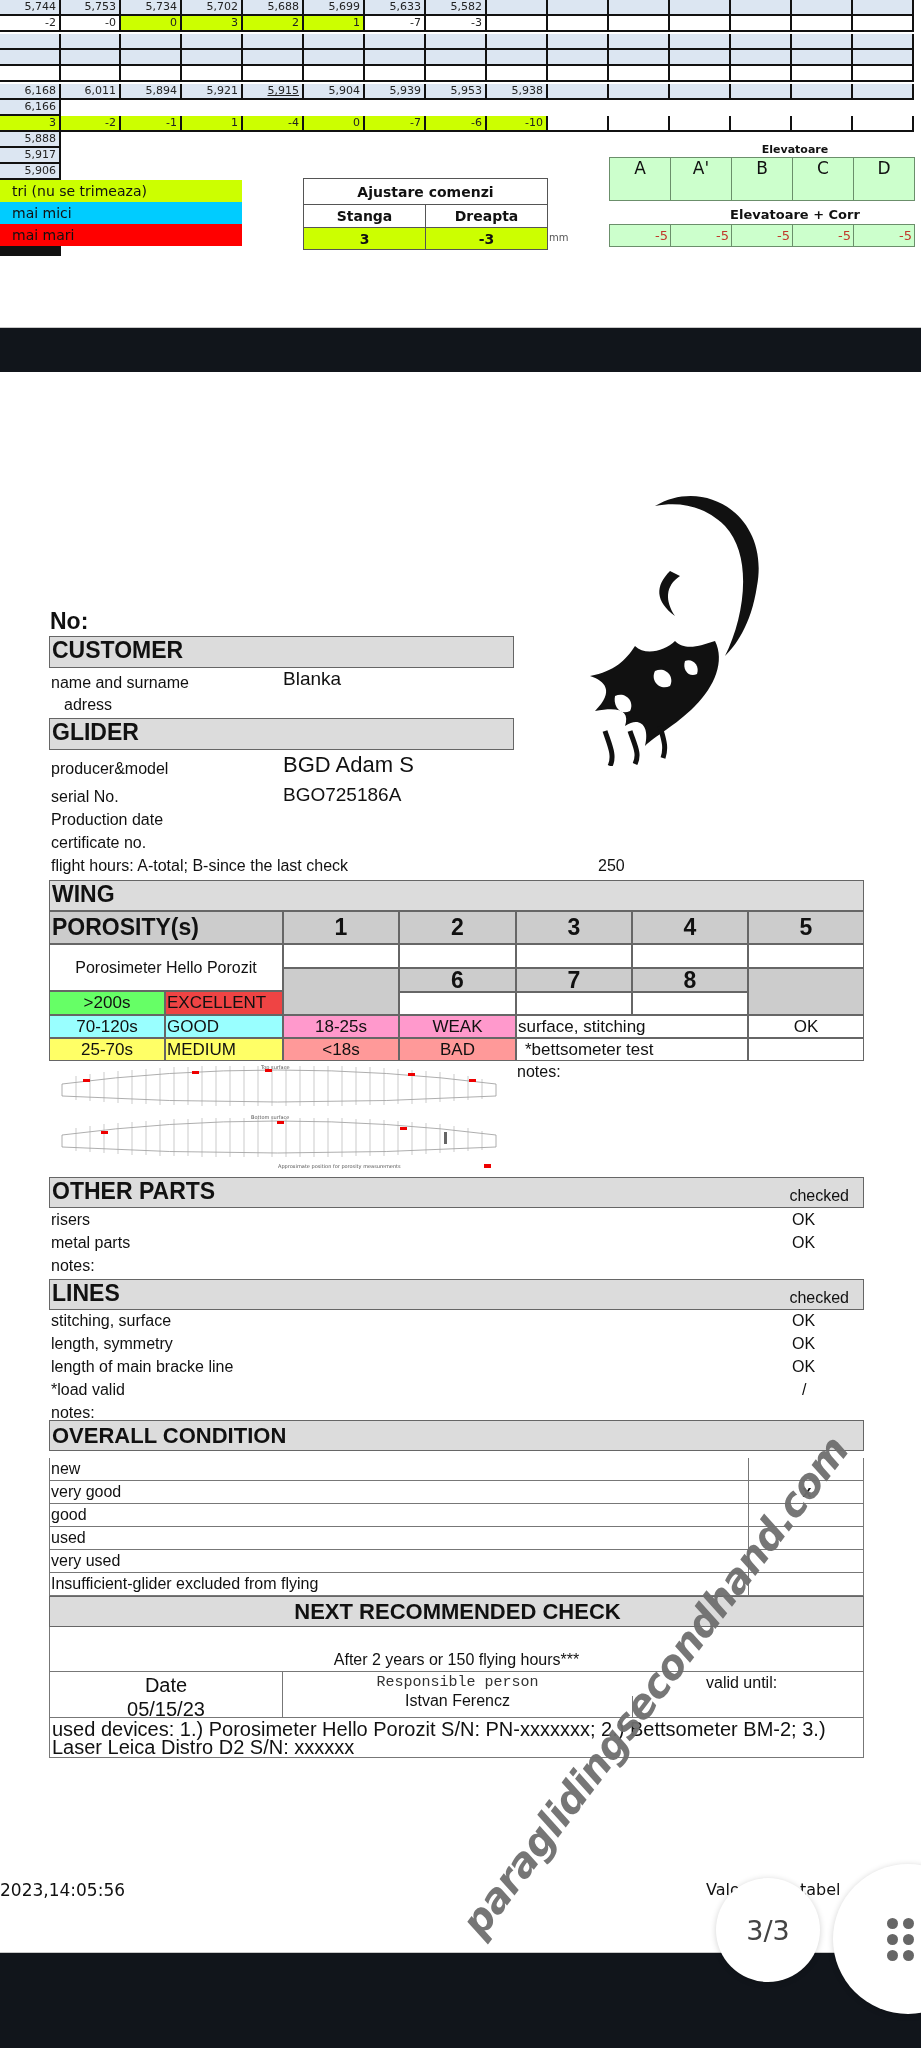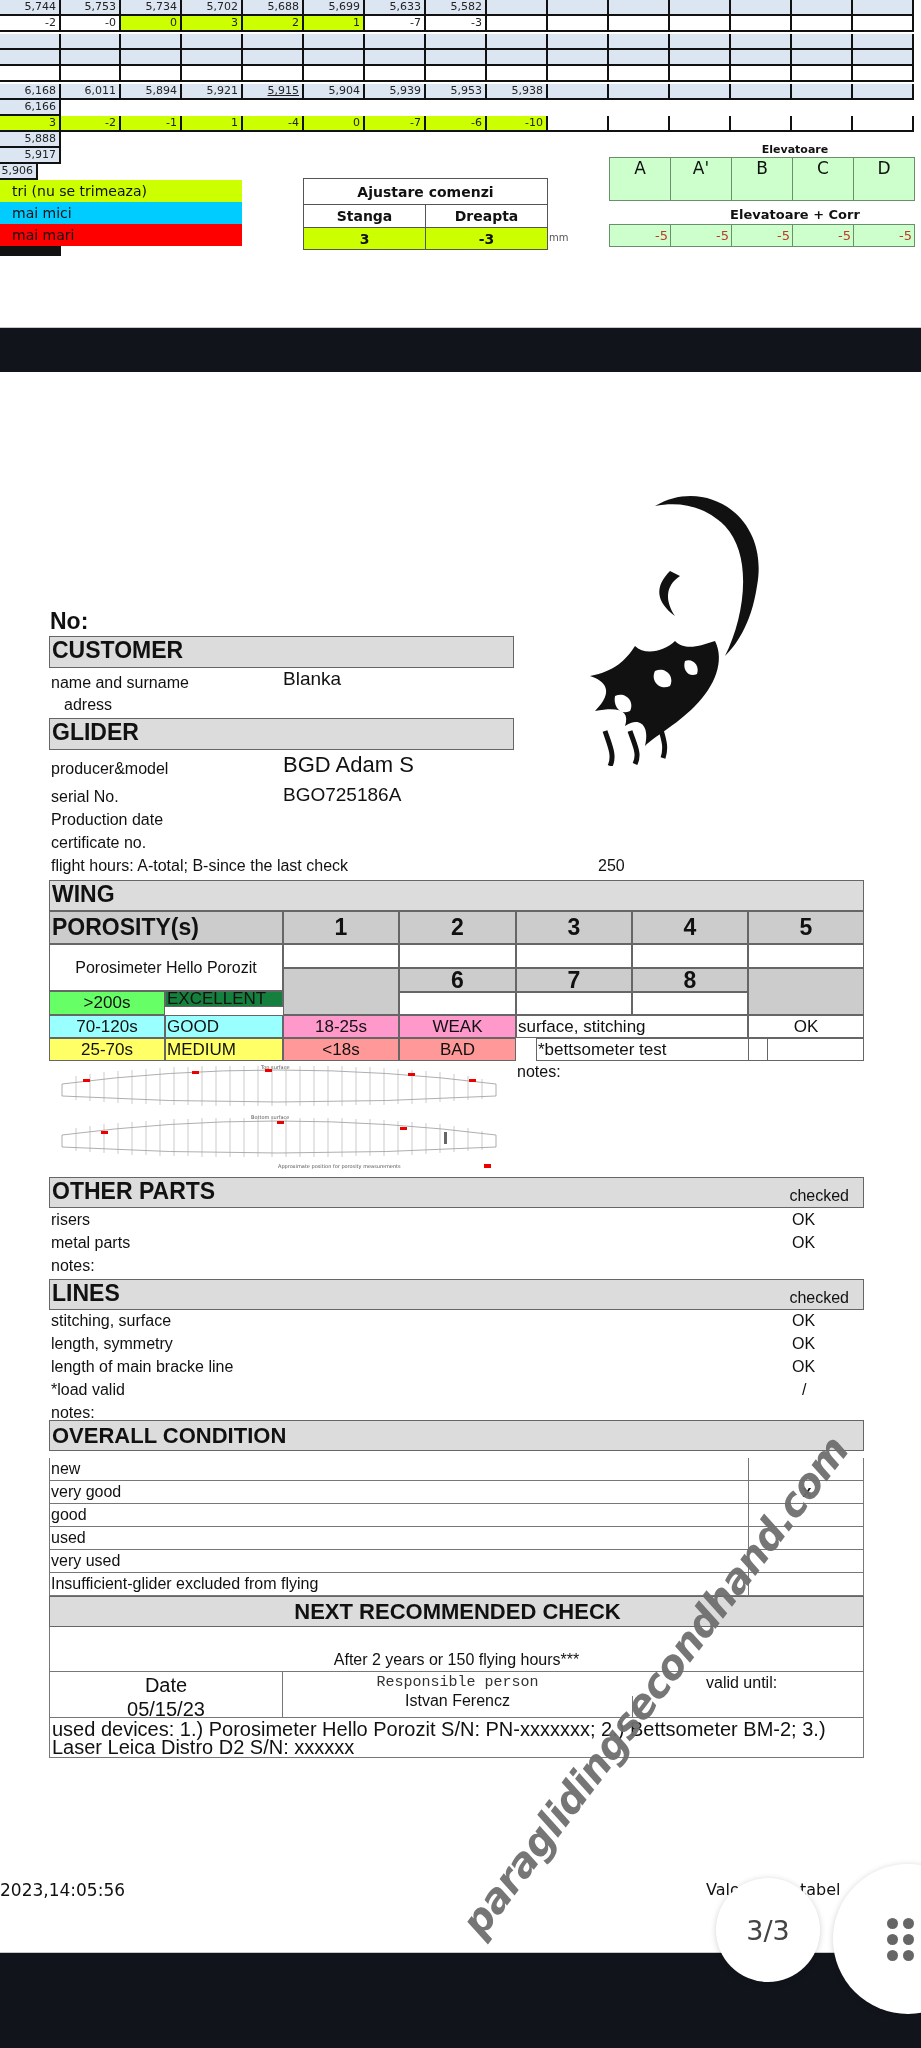--- a/index.html
+++ b/index.html
@@ -158,21 +158,21 @@
         <div class="grid-cell bg-blue" style="width: 61px;"></div>
         <div class="grid-cell bg-blue" style="width: 61px;"></div>
         <div class="grid-cell bg-blue" style="width: 61px;"></div>
         <div class="grid-cell bg-blue" style="width: 61px;"></div>
       </div>
       <div class="grid-row" style="top: 100px; flex-direction: column;">
         <div class="grid-cell bg-blue" style="width: 61px;">6,166</div>
         <div class="grid-cell bg-blue" style="width: 60px;">6,004</div>
         <div class="grid-cell bg-blue" style="width: 61px;">5,888</div>
         <div class="grid-cell bg-blue" style="width: 61px;">5,917</div>
-        <div class="grid-cell bg-blue" style="width: 38px;">5,906</div>
+        <div class="grid-cell bg-blue" style="width: 61px;">5,906</div>
         <div class="grid-cell bg-blue" style="width: 61px;">5,899</div>
         <div class="grid-cell bg-blue" style="width: 61px;">5,927</div>
         <div class="grid-cell bg-blue" style="width: 61px;">5,942</div>
         <div class="grid-cell bg-blue" style="width: 61px;">5,923</div>
         <div class="grid-cell bg-blue" style="width: 61px;"></div>
         <div class="grid-cell bg-blue" style="width: 61px;"></div>
         <div class="grid-cell bg-blue" style="width: 61px;"></div>
         <div class="grid-cell bg-blue" style="width: 61px;"></div>
         <div class="grid-cell bg-blue" style="width: 61px;"></div>
         <div class="grid-cell bg-blue" style="width: 61px;"></div>
@@ -289,33 +289,33 @@
   <div class="cell gray" style="left:283px;top:596px;width:116px;height:47px;"></div>
   <div class="cell gray num" style="left:399px;top:596px;width:117px;height:24px;">6</div>
   <div class="cell gray num" style="left:516px;top:596px;width:116px;height:24px;">7</div>
   <div class="cell gray num" style="left:632px;top:596px;width:116px;height:24px;">8</div>
   <div class="cell gray" style="left:748px;top:596px;width:116px;height:47px;"></div>
   <div class="cell" style="left:399px;top:620px;width:117px;height:23px;"></div>
   <div class="cell" style="left:516px;top:620px;width:116px;height:23px;"></div>
   <div class="cell" style="left:632px;top:620px;width:116px;height:23px;"></div>
 
   <div class="cell" style="left:49px;top:619px;width:116px;height:24px;background:#66ff66;">&gt;200s</div>
-  <div class="cell" style="left:165px;top:619px;width:118px;height:16px;background:#15803d;justify-content:flex-start;padding-left:1px;">EXCELLENT</div>
+  <div class="cell" style="left:165px;top:619px;width:118px;height:24px;background:#ef4444;justify-content:flex-start;padding-left:1px;">EXCELLENT</div>
   <div class="cell" style="left:49px;top:643px;width:116px;height:23px;background:#99ffff;">70-120s</div>
   <div class="cell" style="left:165px;top:643px;width:118px;height:23px;background:#99ffff;justify-content:flex-start;padding-left:1px;">GOOD</div>
   <div class="cell" style="left:49px;top:666px;width:116px;height:23px;background:#ffff66;">25-70s</div>
   <div class="cell" style="left:165px;top:666px;width:118px;height:23px;background:#ffff66;justify-content:flex-start;padding-left:1px;">MEDIUM</div>
   <div class="cell" style="left:283px;top:643px;width:116px;height:23px;background:#ff99cc;">18-25s</div>
   <div class="cell" style="left:399px;top:643px;width:117px;height:23px;background:#ff99cc;">WEAK</div>
   <div class="cell" style="left:283px;top:666px;width:116px;height:23px;background:#ff9999;">&lt;18s</div>
   <div class="cell" style="left:399px;top:666px;width:117px;height:23px;background:#ff9999;">BAD</div>
 
   <div class="cell" style="left:516px;top:643px;width:232px;height:23px;justify-content:flex-start;padding-left:1px;">surface, stitching</div>
   <div class="cell" style="left:748px;top:643px;width:116px;height:23px;">OK</div>
-  <div class="cell" style="left:516px;top:666px;width:232px;height:23px;justify-content:flex-start;padding-left:1px;margin-left:20px;">*bettsometer test</div>
+  <div class="cell" style="left:516px;top:666px;width:232px;height:23px;justify-content:flex-start;padding-left:8px;">*bettsometer test</div>
   <div class="cell" style="left:748px;top:666px;width:116px;height:23px;"></div>
   <div class="lbl" style="left:517px;top:691px;">notes:</div>
 
   <div class="abs" style="left:56px;top:690px;width:446px;height:110px;">
     <svg width="446" height="110" viewBox="0 0 446 110">
       <text x="205" y="7" font-size="5" fill="#555" font-family="DejaVu Sans, sans-serif">Top surface</text>
       <path d="M6 22 Q 220 -6 440 22 L 440 34 Q 220 46 6 34 Z" fill="#fff" stroke="#999" stroke-width="0.8"></path>
       <g stroke="#aaa" stroke-width="0.6">
         <line x1="20" y1="14" x2="20" y2="38"></line>
           <line x1="34" y1="12" x2="34" y2="39"></line>

